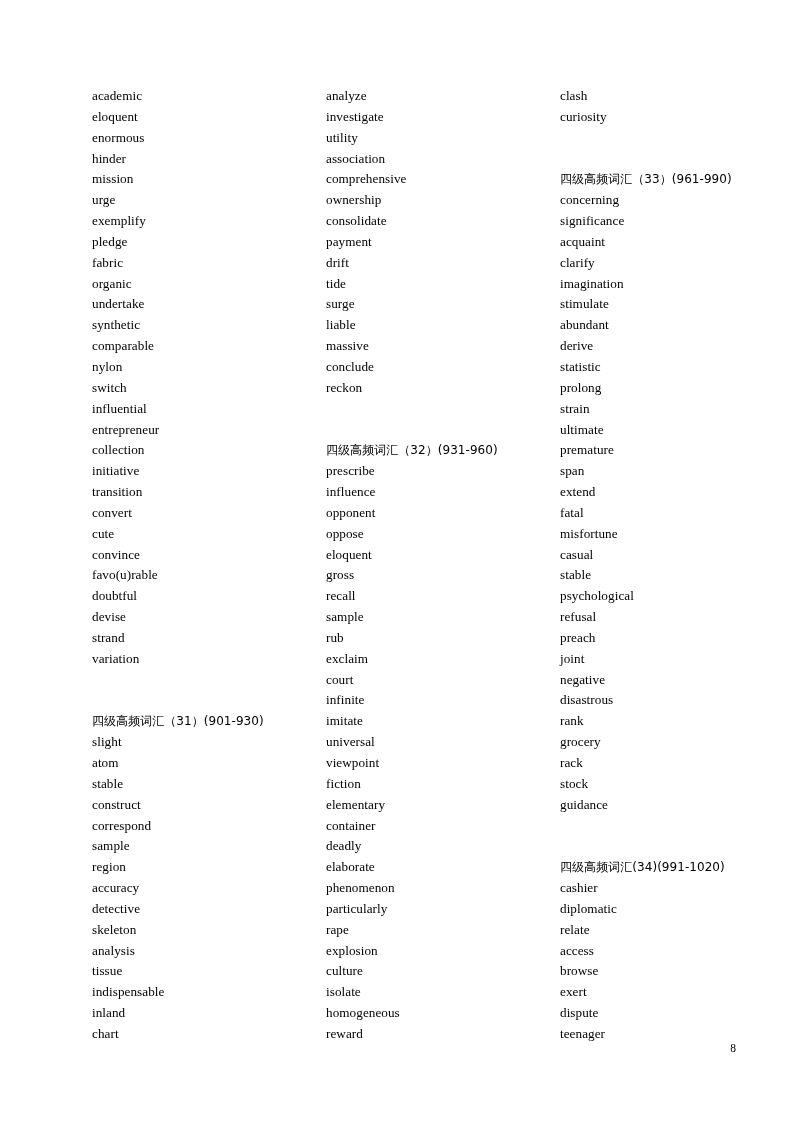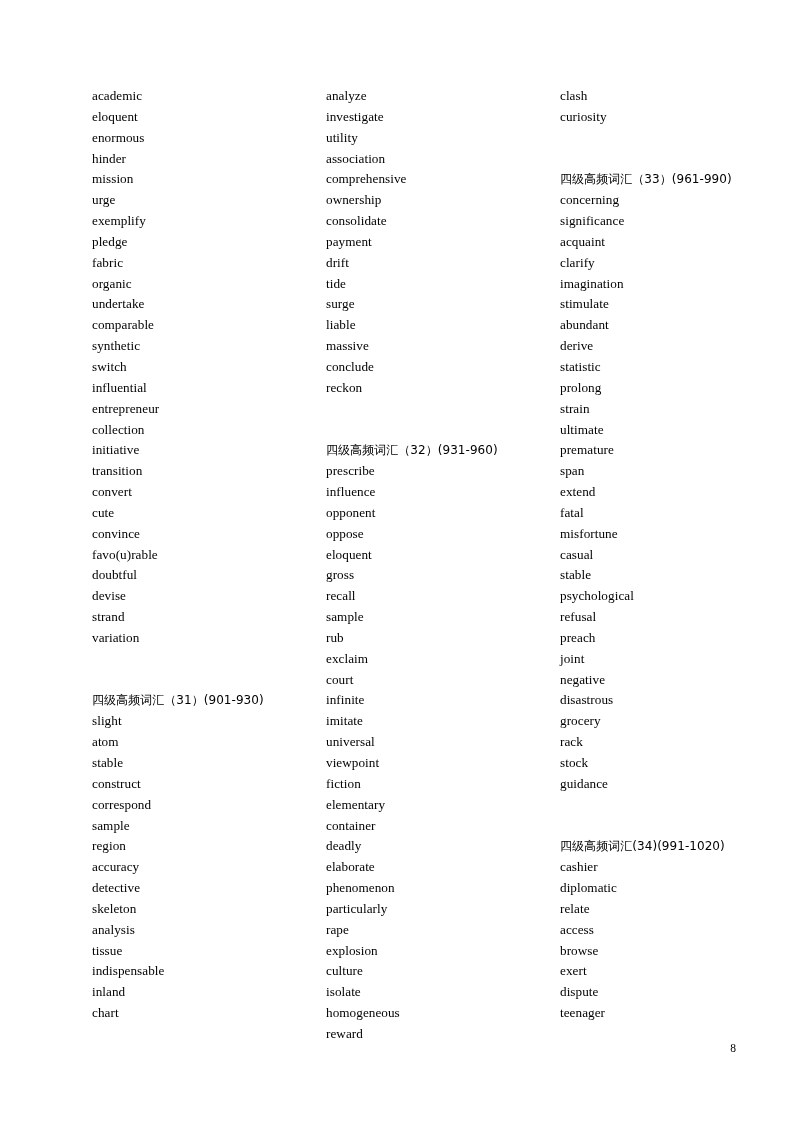--- a/index.html
+++ b/index.html
@@ -69,22 +69,23 @@
         <div class="entry word">eloquent</div>
         <div class="entry word">enormous</div>
         <div class="entry word">hinder</div>
         <div class="entry word">mission</div>
         <div class="entry word">urge</div>
         <div class="entry word">exemplify</div>
         <div class="entry word">pledge</div>
         <div class="entry word">fabric</div>
         <div class="entry word">organic</div>
         <div class="entry word">undertake</div>
+        <div class="entry word">synthetic</div>
         <div class="entry word">comparable</div>
-        <div class="entry word">synthetic</div>
+        <div class="entry word">nylon</div>
         <div class="entry word">switch</div>
         <div class="entry word">influential</div>
         <div class="entry word">entrepreneur</div>
         <div class="entry word">collection</div>
         <div class="entry word">initiative</div>
         <div class="entry word">transition</div>
         <div class="entry word">convert</div>
         <div class="entry word">cute</div>
         <div class="entry word">convince</div>
         <div class="entry word">favo(u)rable</div>
@@ -183,20 +184,21 @@
         <div class="entry word">fatal</div>
         <div class="entry word">misfortune</div>
         <div class="entry word">casual</div>
         <div class="entry word">stable</div>
         <div class="entry word">psychological</div>
         <div class="entry word">refusal</div>
         <div class="entry word">preach</div>
         <div class="entry word">joint</div>
         <div class="entry word">negative</div>
         <div class="entry word">disastrous</div>
+        <div class="entry word">rank</div>
         <div class="entry word">grocery</div>
         <div class="entry word">rack</div>
         <div class="entry word">stock</div>
         <div class="entry word">guidance</div>
         <div class="entry spacer"></div>
         <div class="entry spacer"></div>
         <div class="entry heading">四级高频词汇(34)(991-1020)</div>
         <div class="entry word">cashier</div>
         <div class="entry word">diplomatic</div>
         <div class="entry word">relate</div>

